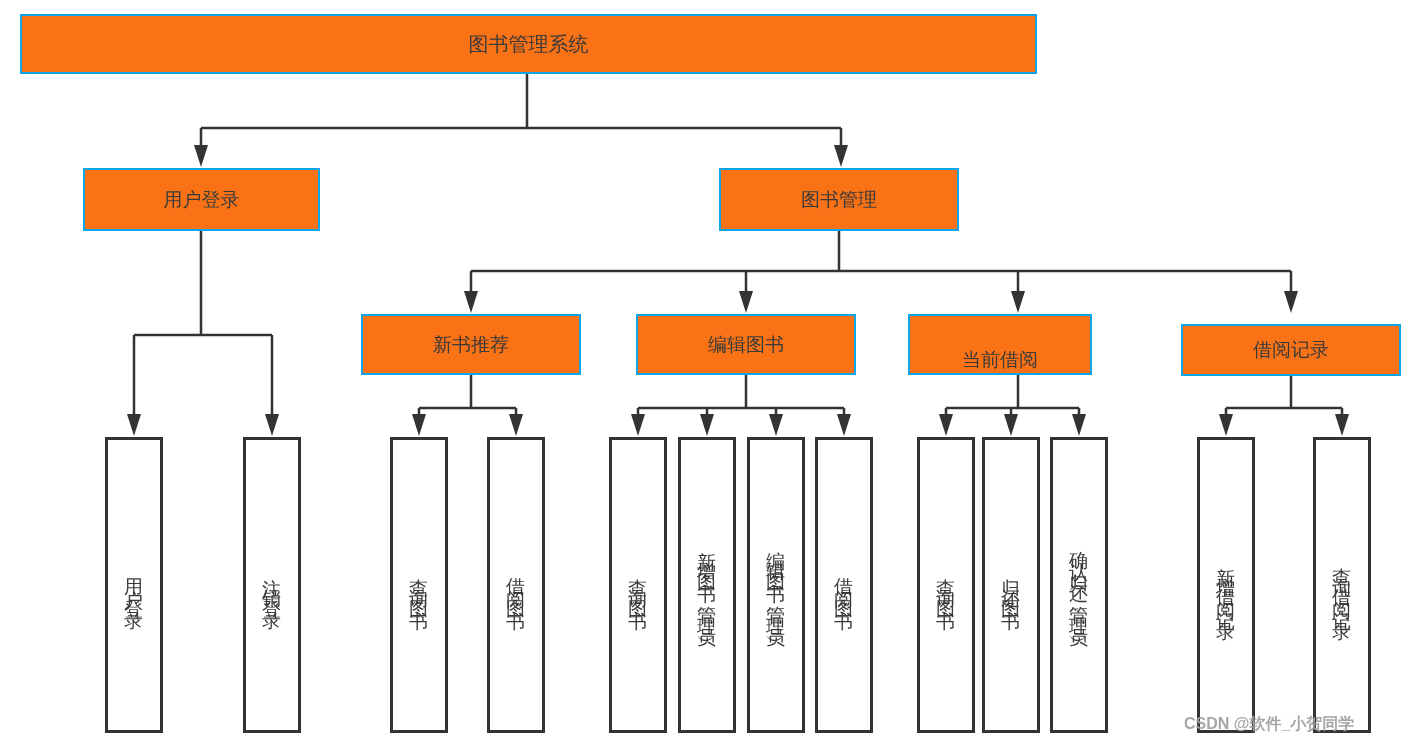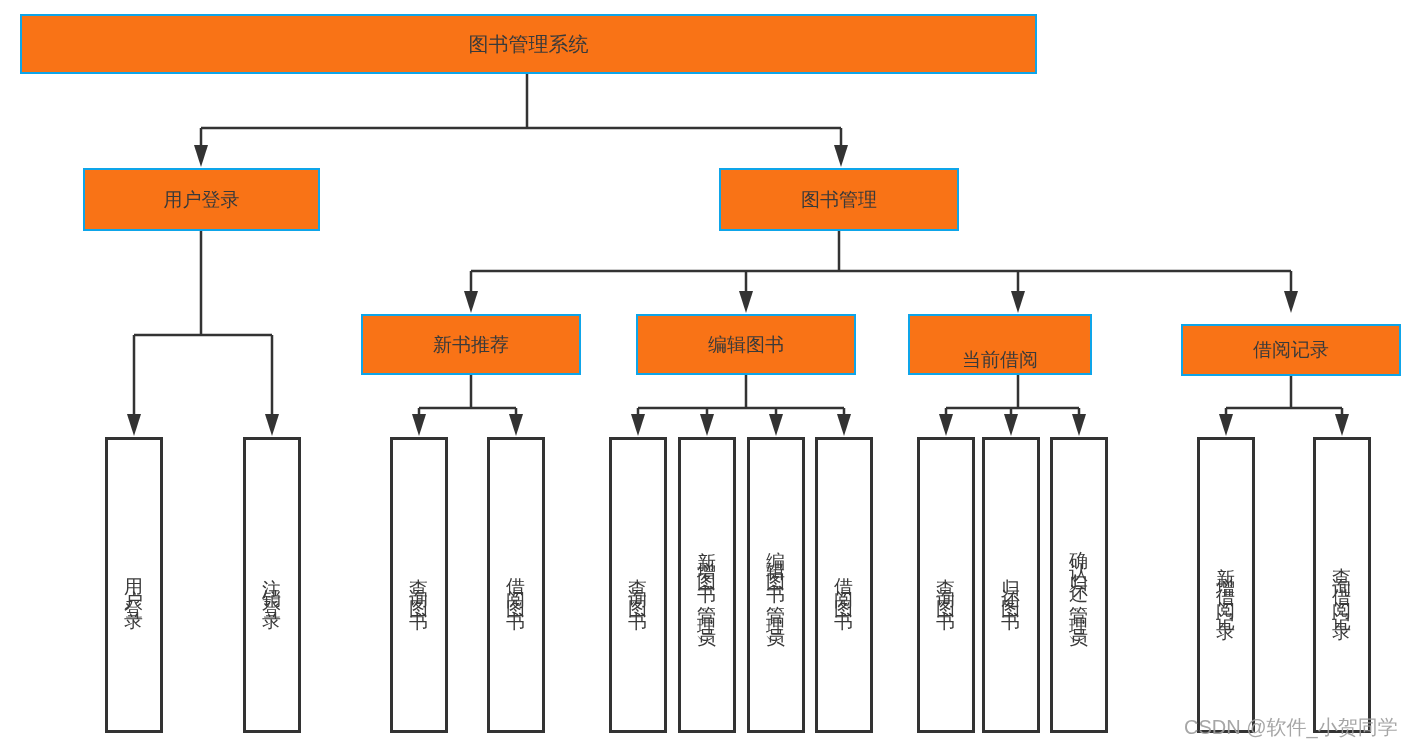--- a/index.html
+++ b/index.html
@@ -78,24 +78,25 @@
   .leaf.l9  { left: 917px; }
   .leaf.l10 { left: 982px; }
   .leaf.l11 { left: 1050px; }
   .leaf.l12 { left: 1197px; }
   .leaf.l13 { left: 1313px; }
 
   .watermark {
     position: absolute;
     left: 1184px;
     top: 714px;
-    font-size: 20px;
+    font-size: 16px;
     color: rgba(158, 158, 158, 0.92);
     z-index: 2;
     white-space: nowrap;
+    font-weight: bold;
   }
 </style>
 </head>
 <body>
 
 <div class="stage">
 
   <svg class="wires" viewBox="0 0 1405 747" xmlns="http://www.w3.org/2000/svg">
     <g stroke="#333333" stroke-width="2.5" fill="none">
 

